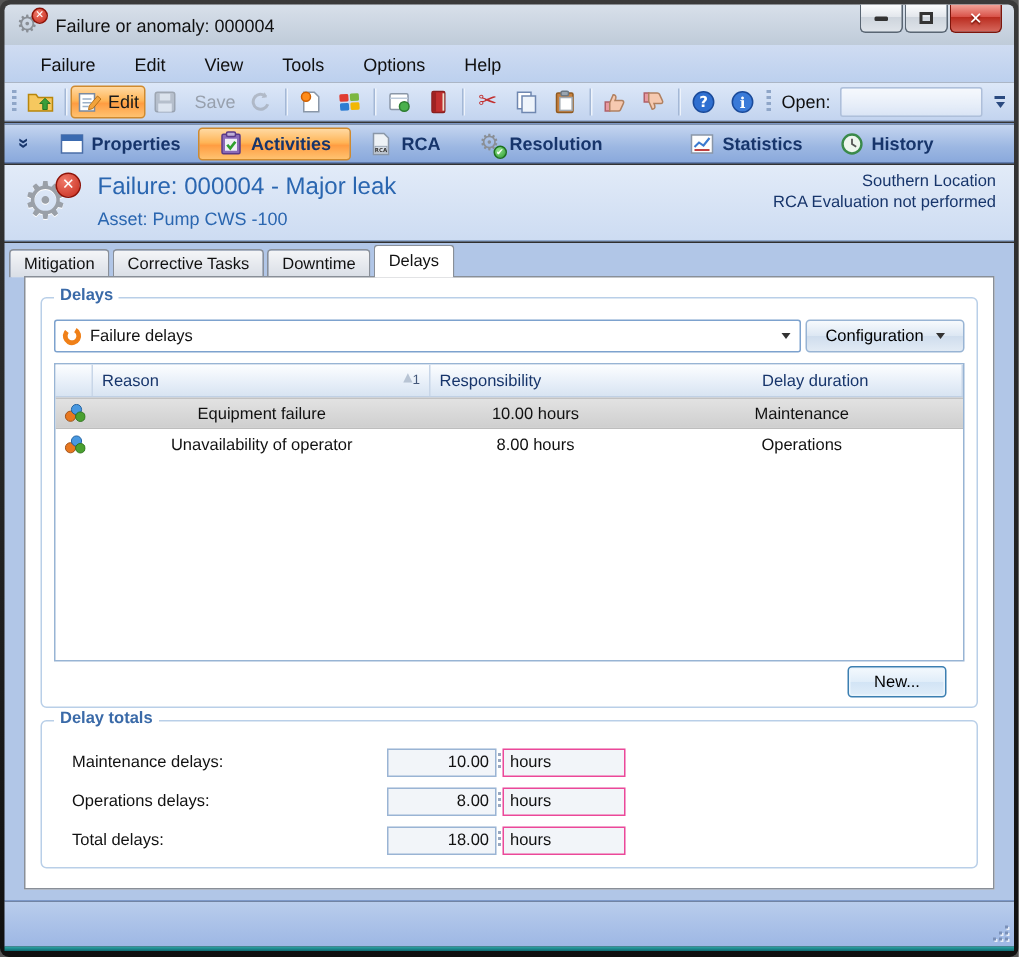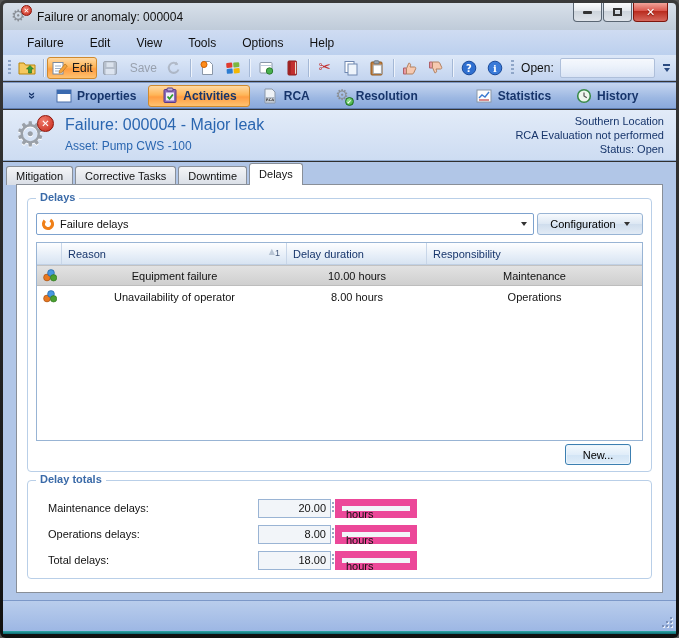--- a/index.html
+++ b/index.html
@@ -52,21 +52,21 @@
     background:linear-gradient(rgba(255,255,255,.75),rgba(255,255,255,.35));}
   .toverflow{width:15px;height:22px;display:flex;flex-direction:column;align-items:center;justify-content:center;gap:2px;cursor:pointer;}
   .obar{width:7px;height:2px;background:#2a4a80;}
   .arr-down{width:0;height:0;border-left:3.5px solid transparent;border-right:3.5px solid transparent;border-top:4px solid #2a4a80;}
   .ticon16{width:18px;height:17px;display:inline-flex;align-items:center;justify-content:center;}
   .scissors{font-family:"DejaVu Sans",sans-serif;color:#c23030;font-size:15px;line-height:1;}
   
   .navstrip{position:absolute;left:3px;top:82px;right:3px;height:27px;
     background:linear-gradient(#c6d6f0,#9cb7e2 60%,#8aa9dc);
     border-top:1px solid #7d97c4;border-bottom:1px solid #5f7cb0;
-    display:flex;align-items:center;padding-left:20px;}
+    display:flex;align-items:center;padding-left:4px;}
   .navchev{width:20px;height:20px;display:flex;align-items:center;justify-content:center;
     color:#17356b;font-weight:bold;cursor:pointer;}
   .navchev span{display:inline-block;transform:rotate(90deg);font-size:13px;}
   .navtab{display:flex;align-items:center;gap:5px;height:22px;padding:0 12px;border-radius:3px;
     color:#17356b;font-weight:bold;font-size:12px;cursor:pointer;}
   .navtab.active{background:linear-gradient(#ffd9a2,#ffb557 45%,#ff9d42 55%,#ffc270);
     border:1px solid #d08a2e;}
   .navtab .nicon{display:inline-flex;width:17px;height:17px;align-items:center;justify-content:center;position:relative;}
   .navtab.gap{margin-left:34px;}
   .greenchk{position:absolute;right:-3px;bottom:-2px;width:9px;height:9px;border-radius:50%;
@@ -132,21 +132,21 @@
     border:1px solid #3c7fb1;border-radius:3px;box-shadow:inset 0 0 0 1px #eaf4fc;
     font-size:11px;display:flex;align-items:center;justify-content:center;cursor:pointer;}
   
   .totrow{position:absolute;left:20px;right:10px;height:20px;display:flex;align-items:center;}
   .totrow.r0{top:17px;} .totrow.r1{top:43px;} .totrow.r2{top:69px;}
   .totlabel{width:210px;font-size:11px;color:#111;}
   .valfield{width:73px;height:19px;border:1px solid #9ab4d4;background:#f2f5f9;
     font-size:11px;text-align:right;padding:0 4px;line-height:17px;color:#111;}
   .dotsep{width:5px;height:12px;margin:0 1px;
     background:repeating-linear-gradient(#98a8c0 0 2px,transparent 2px 4px);width:2px;}
-  .unitfield{width:82px;height:19px;border:7px solid #ec4899;background:#f2f5f9;
+  .unitfield{width:82px;height:19px;border:1px solid #ec4899;background:#f2f5f9;
     font-size:11px;padding:0 4px;line-height:17px;color:#111;}
   
   .statusbar{position:absolute;left:3px;top:600px;right:3px;height:31px;
     background:linear-gradient(#b9cdec,#9db7e4);border-top:1px solid #7c98c8;}
   .grip{position:absolute;right:4px;bottom:4px;width:13px;height:13px;}
   .grip i{position:absolute;width:2px;height:2px;background:#7a90b8;box-shadow:1px 1px 0 #e8eef8;}
   .grip .d1{right:0;bottom:0;} .grip .d2{right:4px;bottom:0;} .grip .d3{right:8px;bottom:0;}
   .grip .d4{right:0;bottom:4px;} .grip .d5{right:4px;bottom:4px;} .grip .d6{right:0;bottom:8px;}
   .bottomline{position:absolute;left:3px;top:631px;right:3px;height:3px;
     background:linear-gradient(#2fa8a8,#0d6a72);}
@@ -392,21 +392,20 @@
   <div class="header">
     <span class="hgear">
       <span class="gearchar">⚙</span>
       <span class="hbadge">✕</span>
     </span>
     <div class="htitle">Failure: 000004 - Major leak</div>
     <div class="hasset">Asset: Pump CWS -100</div>
     <div class="hinfo">
       <div>Southern Location</div>
       <div>RCA Evaluation not performed</div>
-      <div>Status: Open</div>
     </div>
   </div>
 
   <div class="content">
     <div class="subtabs">
       <span class="stab">Mitigation</span>
       <span class="stab">Corrective Tasks</span>
       <span class="stab">Downtime</span>
       <span class="stab active">Delays</span>
     </div>
@@ -434,25 +433,25 @@
         <div class="dtable">
           <div class="thead">
             <span class="th th-icon"></span>
             <span class="th th-reason">
               <span>Reason</span>
               <span class="sortwrap">
                 <span class="sorttri">▲</span>
                 <span class="sortnum">1</span>
               </span>
             </span>
+            <span class="th th-resp">
+              <span>Responsibility</span>
+            </span>
             <span class="th th-duration">
               <span>Delay duration</span>
-            </span>
-            <span class="th th-resp">
-              <span>Responsibility</span>
             </span>
           </div>
 
           <div class="trow selected">
             <span class="td td-icon">
               <svg width="14" height="13" viewBox="0 0 14 13">
                   <circle cx="4" cy="8.5" r="3.4" fill="#e87820" stroke="#9a4a10" stroke-width="0.6"></circle>
                   <circle cx="8" cy="4" r="3.4" fill="#4898e0" stroke="#1a5a9a" stroke-width="0.6"></circle>
                   <circle cx="10.6" cy="8.8" r="3.2" fill="#4aa030" stroke="#2a701a" stroke-width="0.6"></circle>
                 </svg>
@@ -479,21 +478,21 @@
         <div class="newbtn">
           <span>New...</span>
         </div>
       </div>
 
       <div class="groupbox gb-totals">
         <span class="gblabel">Delay totals</span>
 
         <div class="totrow r0">
           <span class="totlabel">Maintenance delays:</span>
-          <span class="valfield">20.00</span>
+          <span class="valfield">10.00</span>
           <span class="dotsep"></span>
           <span class="unitfield">hours</span>
         </div>
         <div class="totrow r1">
           <span class="totlabel">Operations delays:</span>
           <span class="valfield">8.00</span>
           <span class="dotsep"></span>
           <span class="unitfield">hours</span>
         </div>
         <div class="totrow r2">

